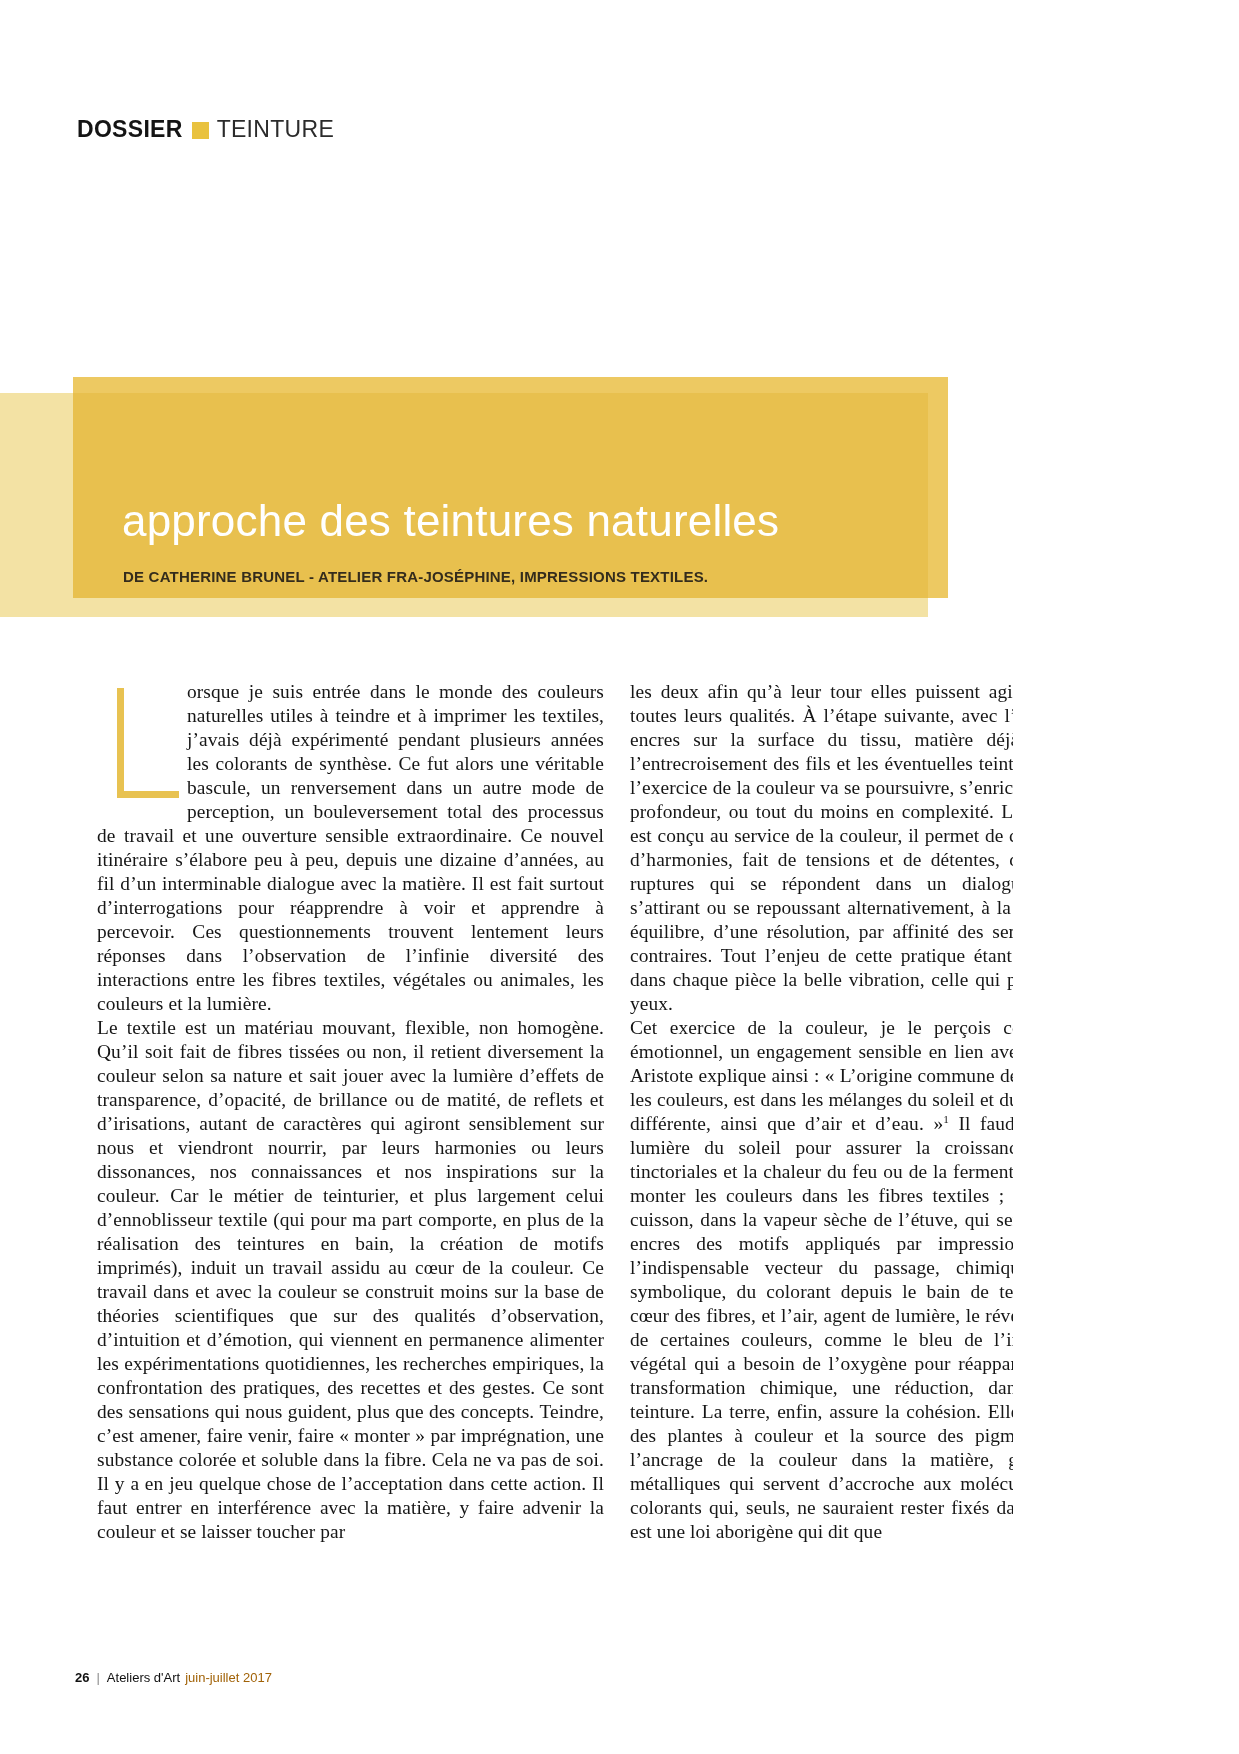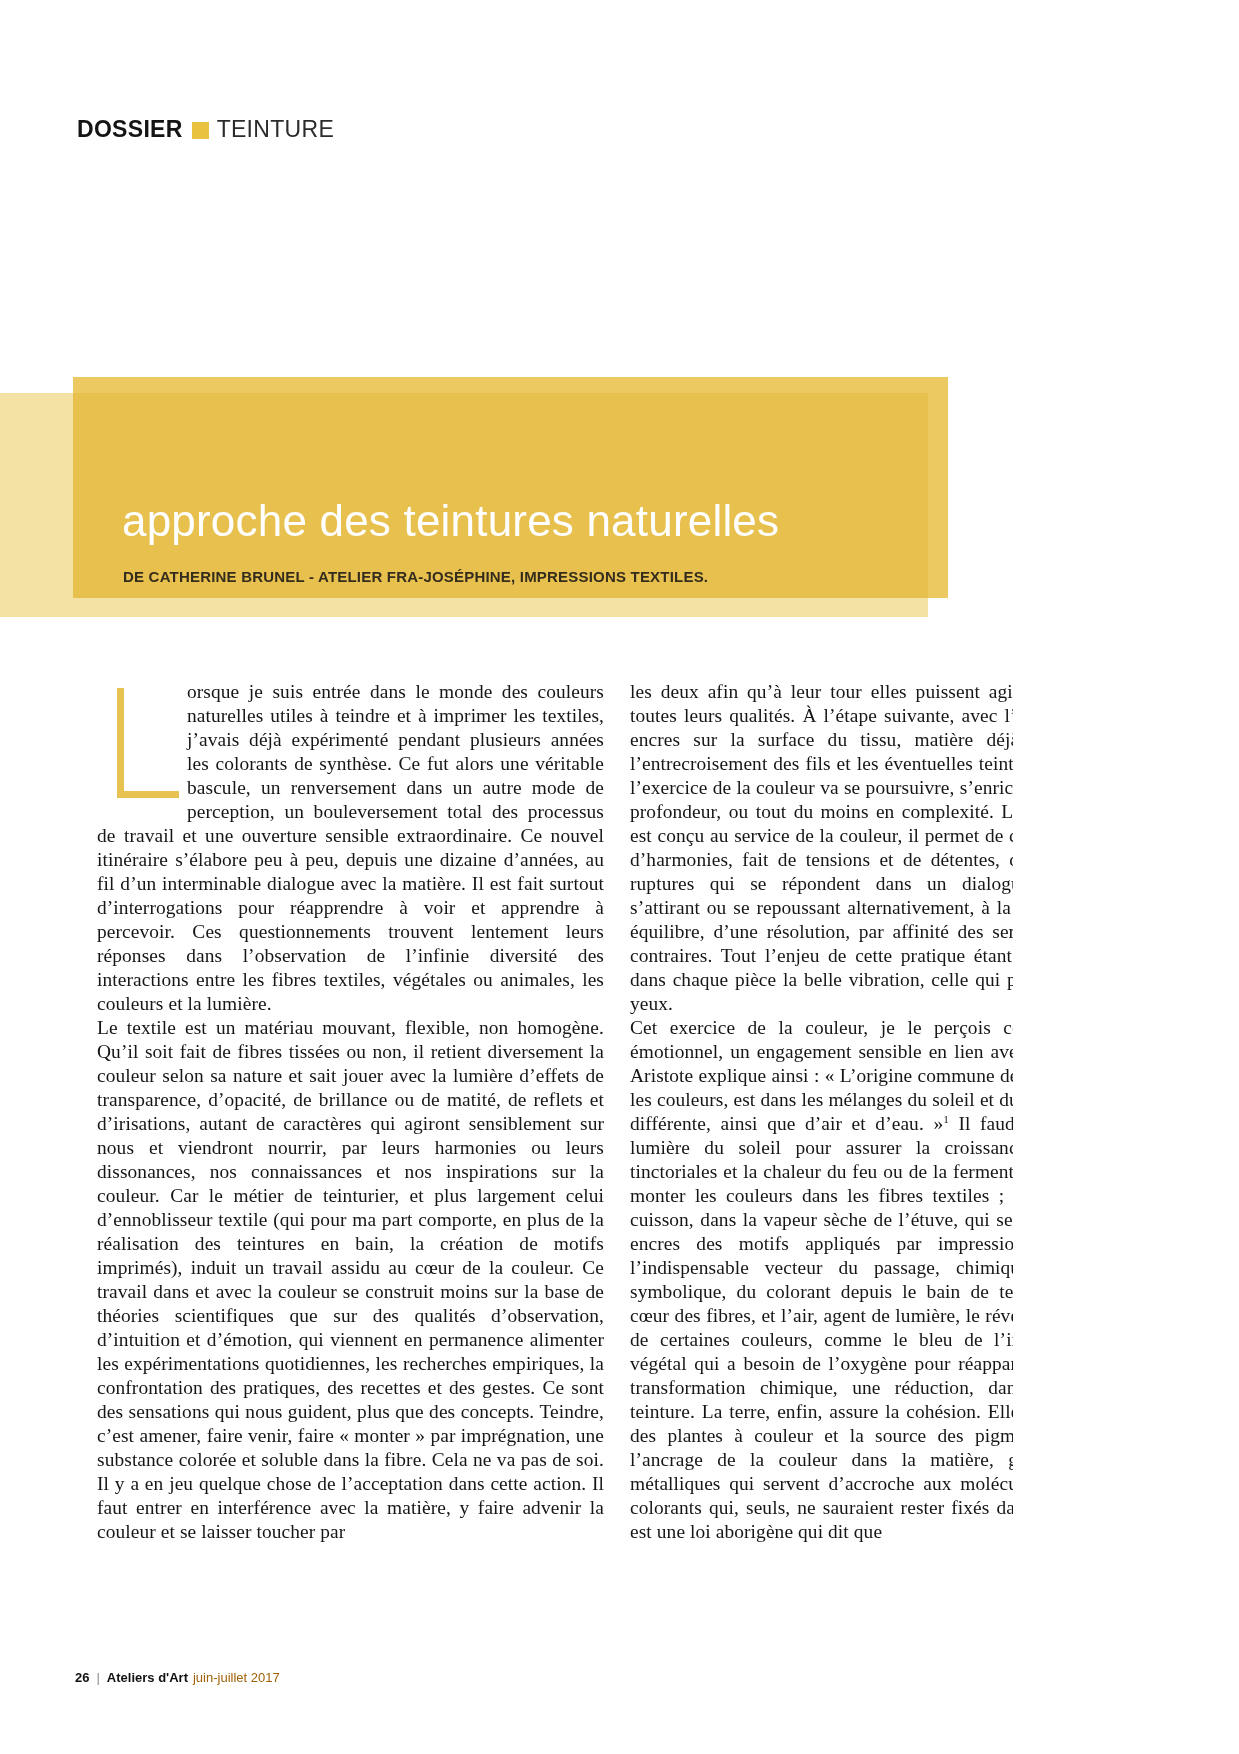--- a/index.html
+++ b/index.html
@@ -66,21 +66,21 @@
   .dropcap .foot{position:absolute;left:20px;top:111px;width:62px;height:7px;}
   
   .footer{
     position:absolute;left:75px;top:1671px;
     font-family:"Liberation Sans", sans-serif;
     font-size:13px;line-height:1;color:#1c1c1c;
     display:flex;align-items:baseline;white-space:pre;
   }
   .footer .pagenum{font-weight:bold;color:#111;}
   .footer .sep{color:#8a8a8a;margin:0 7px;font-weight:normal;}
-  .footer .mag{font-weight:bold;color:#111;margin-right:5px;}
+  .footer .mag{font-weight:normal;color:#111;margin-right:5px;}
   .footer .issue{font-weight:normal;color:#a16207;}
 </style>
 </head>
 <body>
 
 <div class="page">
 
   <div class="kicker">
     <span class="section">DOSSIER</span>
     <span class="sq" style="background-color: rgb(233, 194, 63);"></span>

